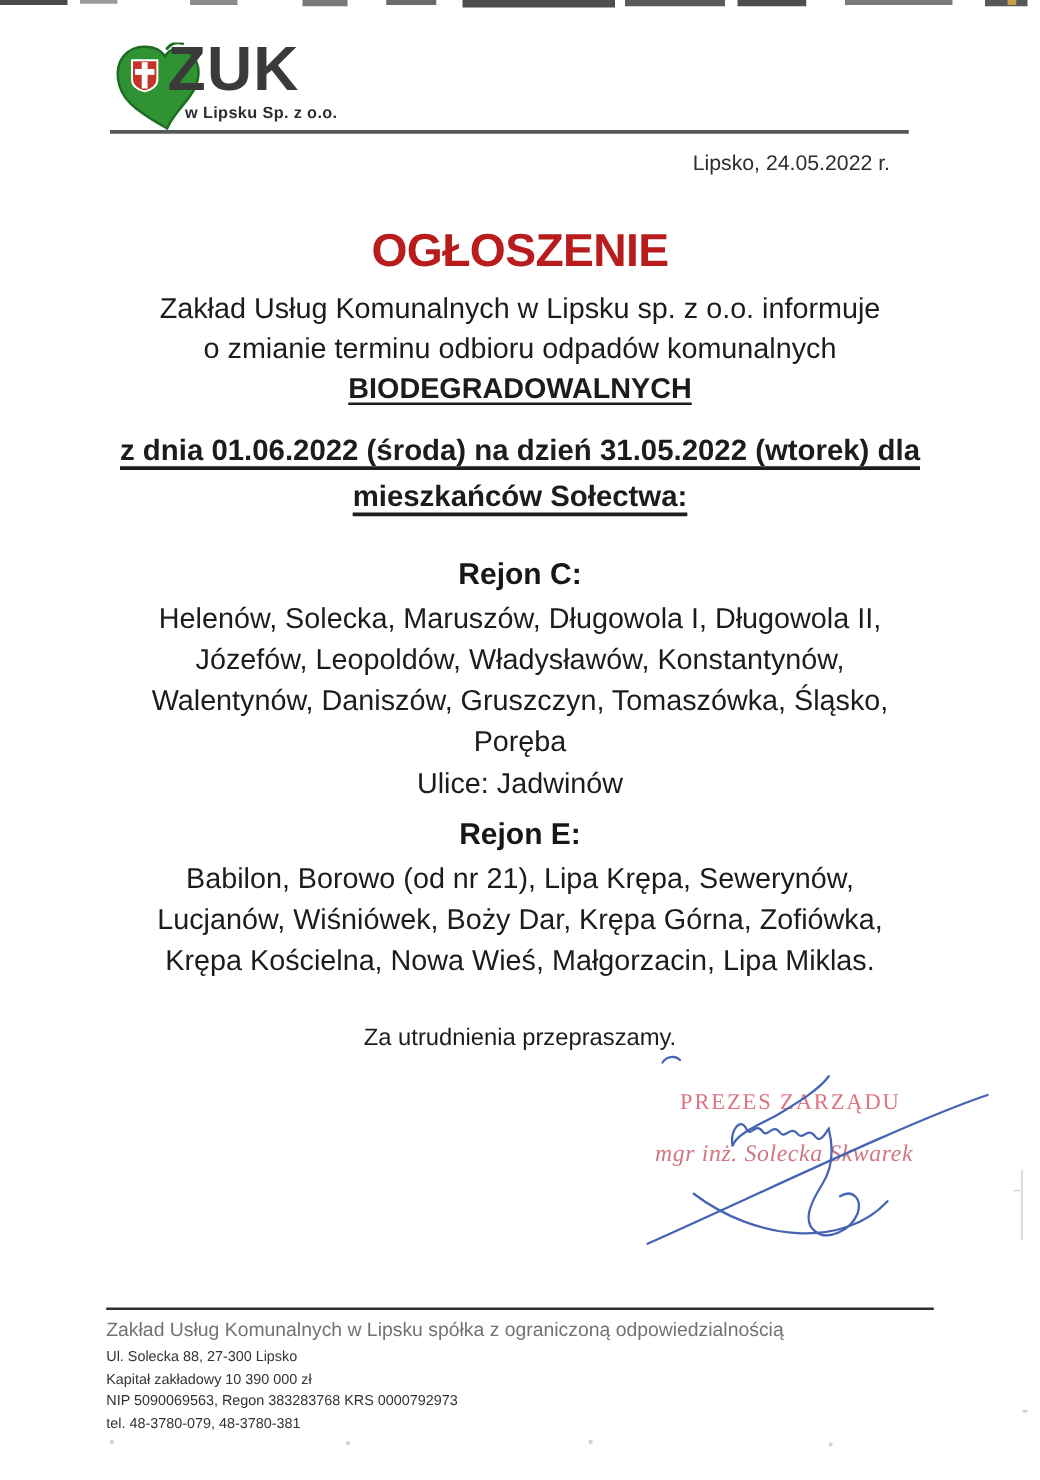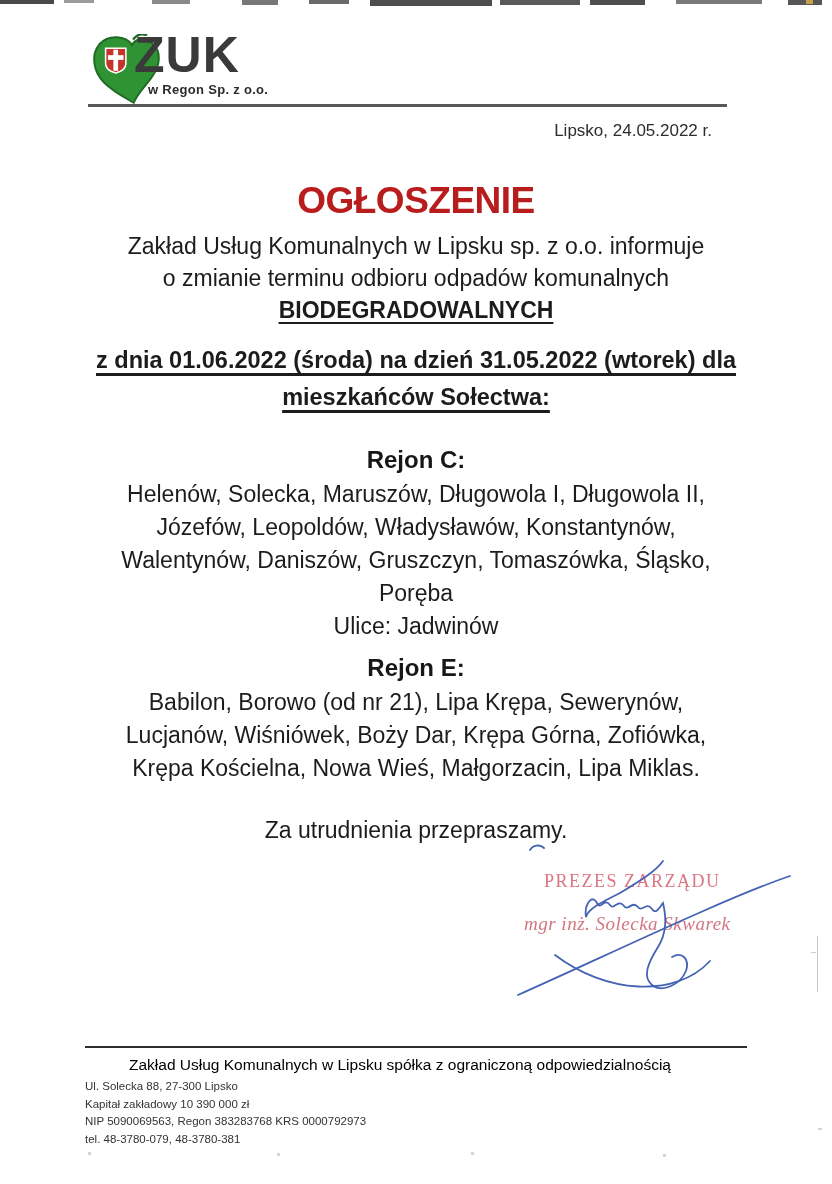--- a/index.html
+++ b/index.html
@@ -33,37 +33,37 @@
   .block{position:absolute;left:0;width:832px;text-align:center;}
   .doc-title{top:180px;font-size:37px;font-weight:800;letter-spacing:-.5px;color:#b91c1c;}
   .intro{top:230px;font-size:23px;line-height:32px;}
   .waste{font-weight:800;text-decoration:underline;text-decoration-thickness:2px;text-underline-offset:4px;}
   .change{top:342px;font-size:23.5px;font-weight:800;line-height:37px;}
   .change .u{text-decoration:underline;text-decoration-thickness:2.5px;text-underline-offset:5px;}
   .section-c{top:442px;}
   .section-e{top:650px;}
   .section h3{margin:0;font-size:24px;font-weight:800;line-height:36px;color:#171717;}
   .section .line{font-size:23px;line-height:33px;font-weight:400;}
-  .apology{top:814px;font-size:23px;line-height:33px;}
+  .apology{top:814px;font-size:19px;line-height:33px;}
   
   .signature{position:absolute;left:500px;top:843px;width:320px;height:170px;}
   .stamp-title{
     position:absolute;left:44px;top:28px;white-space:nowrap;
     font-family:"Liberation Serif","DejaVu Serif",serif;
     font-size:18px;letter-spacing:1.5px;color:rgba(217,104,118,.92);
   }
   .stamp-name{
     position:absolute;left:24px;top:70px;white-space:nowrap;
     font-family:"Liberation Serif","DejaVu Serif",serif;font-style:italic;
     font-size:19px;color:rgba(201,100,112,.88);letter-spacing:.5px;
   }
   .ink{position:absolute;left:0;top:0;}
   
   .footer{position:absolute;left:85px;top:1046px;width:662px;border-top:2px solid #2e2e2e;padding-top:6px;}
-  .footer .company{font-size:15.5px;color:#000000;line-height:22px;margin-bottom:2px;margin-left:44px;}
+  .footer .company{font-size:15.5px;color:#737373;line-height:22px;margin-bottom:2px;}
   .footer .small{font-size:11.5px;color:#333;line-height:17.5px;}
   .speck{position:absolute;width:3px;height:3px;background:#777;opacity:.35;border-radius:1px;}
 </style>
 </head>
 <body>
 
 <div class="page">
 
   <div class="scan-seg" style="left:0;width:54px;height:4px;background:#4a4a4a;"></div>
   <div class="scan-seg" style="left:64px;width:30px;height:3px;background:#9b9b9b;"></div>
@@ -81,21 +81,21 @@
     <svg class="logo-leaf" viewBox="0 0 100 92" aria-hidden="true">
       <path d="M56 6 C60 1 66 -1 72 1" fill="none" stroke="#1f6b24" stroke-width="3" stroke-linecap="round"></path>
       <path d="M54 14 C46 2 24 0 12 13 C1 26 4 48 18 62 C30 74 46 82 56 88 C62 74 72 66 80 54 C90 40 92 22 80 12 C68 3 58 6 54 14 Z" fill="#2f9334" stroke="#1f6b24" stroke-width="2.5"></path>
       <g transform="translate(18,16)">
         <path d="M2 2 H28 V22 C28 28 22 32 15 34 C8 32 2 28 2 22 Z" fill="#c5342b" stroke="#ffffff" stroke-width="2"></path>
         <rect x="12" y="4" width="6" height="27" fill="#ffffff"></rect>
         <rect x="5" y="11" width="20" height="6" fill="#ffffff"></rect>
       </g>
     </svg>
     <div class="logo-brand">ZUK</div>
-    <div class="logo-sub">w Regon Sp. z o.o.</div>
+    <div class="logo-sub">w Lipsku Sp. z o.o.</div>
   </div>
   <div class="header-rule"></div>
 
   <div class="date-line">Lipsko, 24.05.2022 r.</div>
 
   <div class="block doc-title">OGŁOSZENIE</div>
 
   <div class="block intro">
     <div>Zakład Usług Komunalnych w Lipsku sp. z o.o. informuje</div>
     <div>o zmianie terminu odbioru odpadów komunalnych</div>

